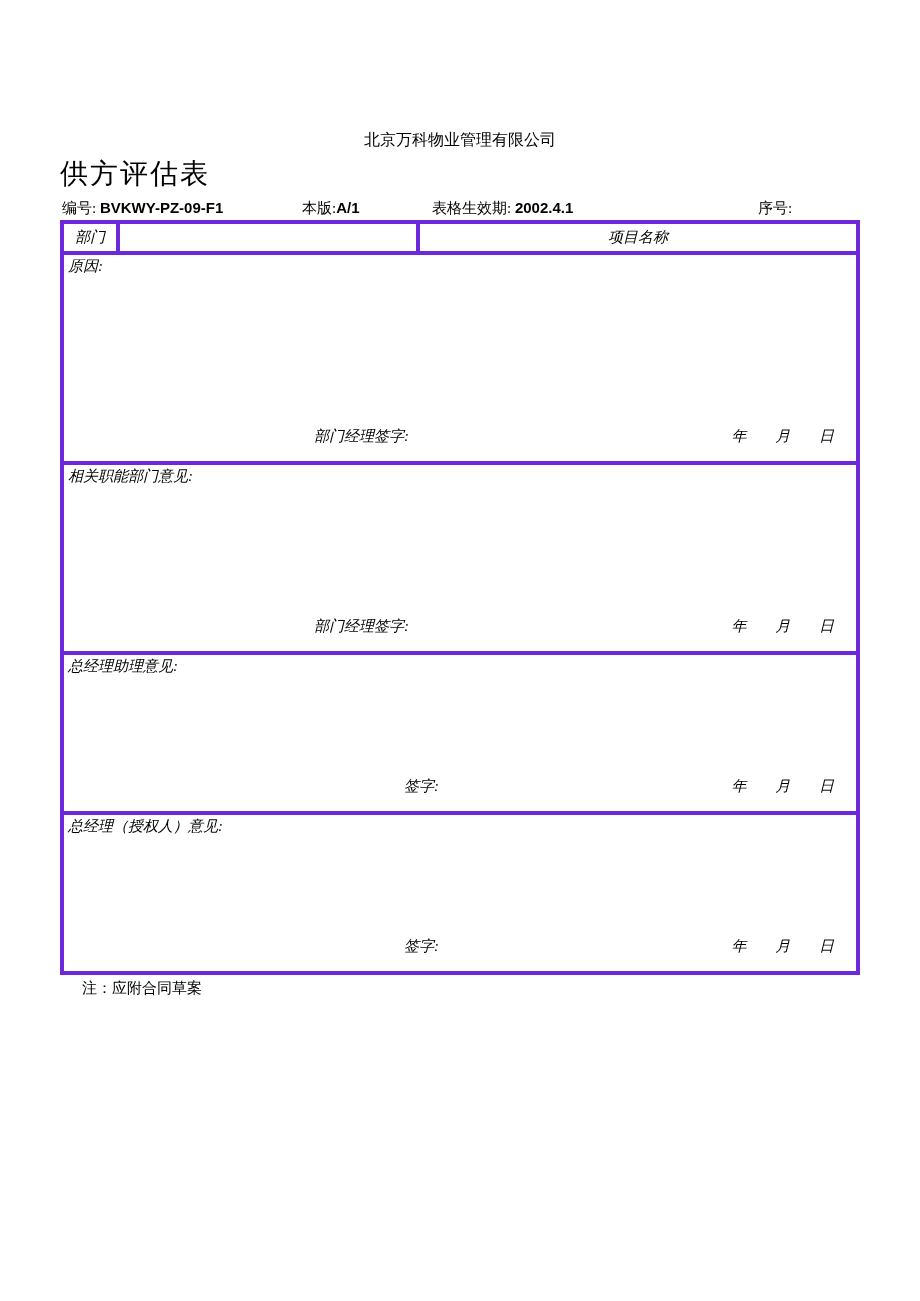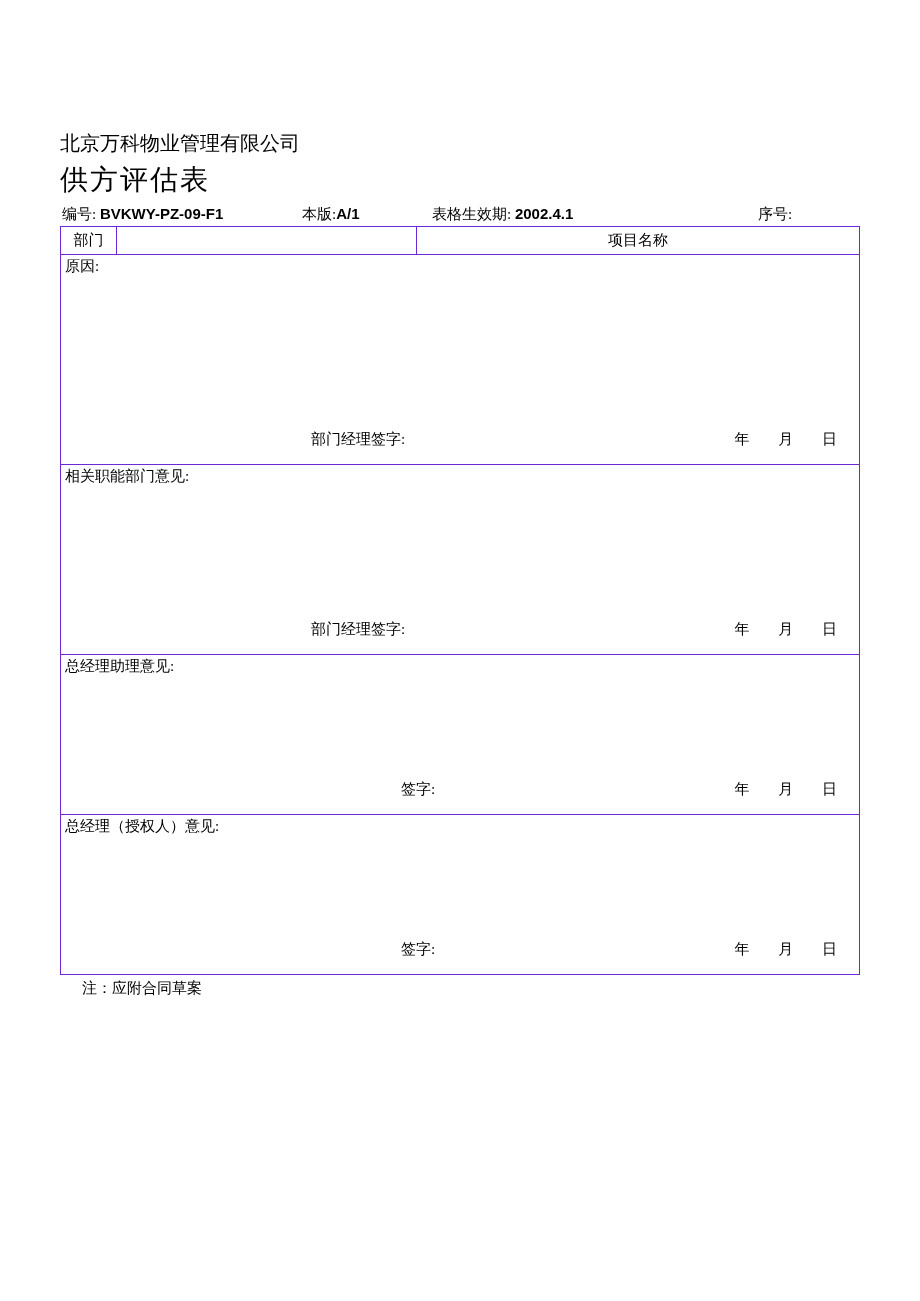--- a/index.html
+++ b/index.html
@@ -10,21 +10,22 @@
       color: #000;
       width: 920px;
       height: 1301px;
       padding-top: 130px;
     }
     .page {
       width: 800px;
       margin: 0 auto;
     }
     .company {
-      font-size: 20px;
+      text-align: center;
+      font-size: 16px;
       margin-bottom: 4px;
     }
     .title {
       text-align: left;
       font-size: 28px;
       font-weight: normal;
       margin-bottom: 6px;
       letter-spacing: 2px;
     }
     .metaline {
@@ -37,23 +38,24 @@
     .metaline .s1 { flex: 0 0 240px; }
     .metaline .s2 { flex: 0 0 130px; }
     .metaline .s3 { flex: 0 0 230px; }
     .metaline .s4 { flex: 1; text-align: center; padding-left: 30px; }
     .b { font-family: Arial, "SimHei", sans-serif; font-weight: bold; }
     table.form {
       border-collapse: collapse;
       width: 100%;
     }
     table.form td {
-      border: 1px solid #6d28d9;
+      border: 4px solid #6d28d9;
       vertical-align: top;
       padding: 4px;
+      font-style: italic;
     }
     .row-head td { height: 24px; vertical-align: middle; }
     .row-head .dept-lbl { width: 56px; text-align: center; }
     .row-head .dept-val { width: 300px; }
     .row-head .proj-lbl { text-align: center; }
     .section { position: relative; }
     .sec-label {
       position: absolute;
       top: 2px;
       left: 4px;

